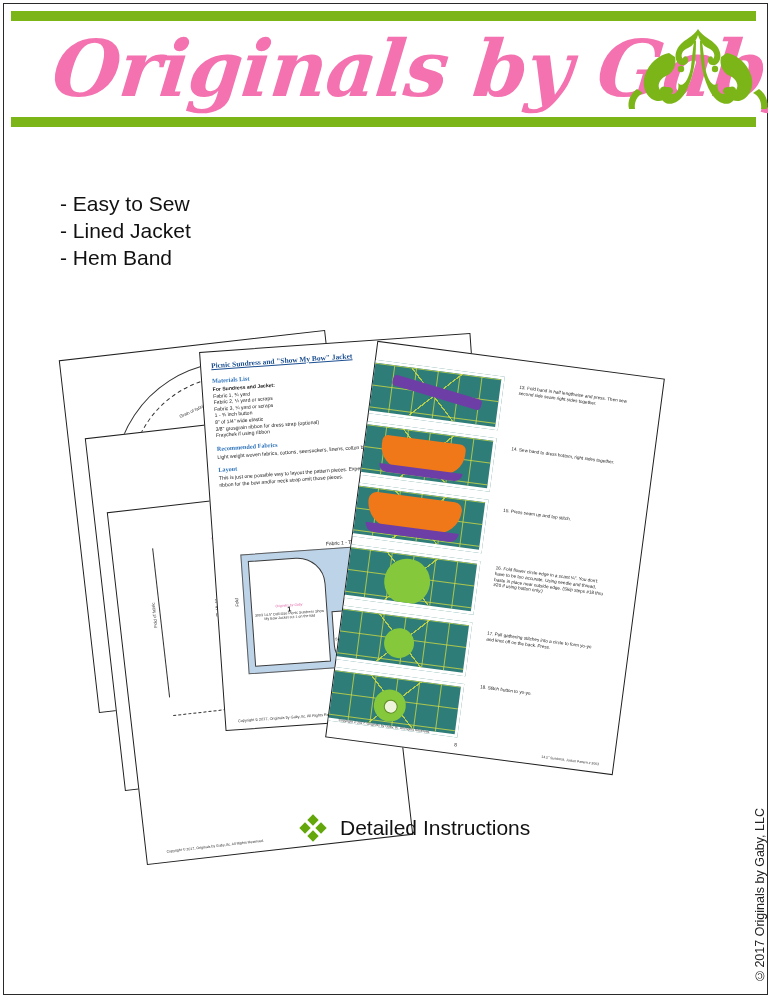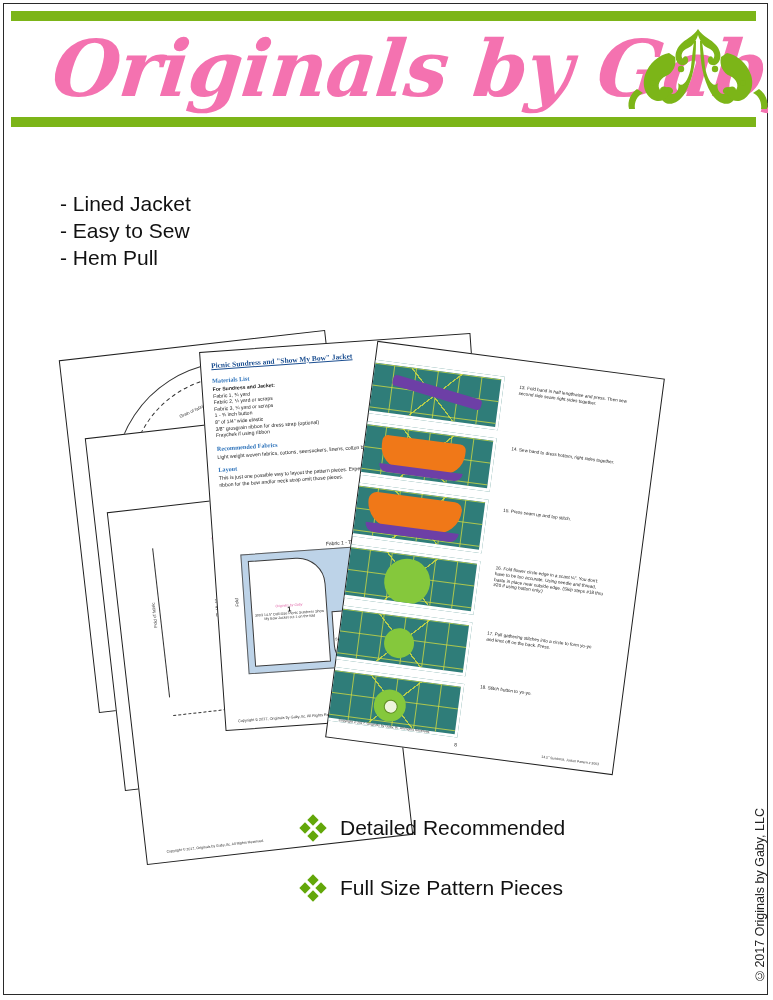--- a/index.html
+++ b/index.html
@@ -130,23 +130,23 @@
           <circle cx="92" cy="46" r="3.2"></circle>
         <circle cx="30" cy="60" r="3"></circle>
           <circle cx="120" cy="60" r="3"></circle>
       </g>
     </svg>
   </div>
 </div>
 
 <div class="features">
   <ul>
+    <li>- Easy to Sew</li>
     <li>- Lined Jacket</li>
-    <li>- Easy to Sew</li>
-    <li>- Hem Pull</li>
+    <li>- Hem Band</li>
   </ul>
 </div>
 
 <div class="stack">
 
   <div class="sheet sheet-a">
     <svg viewBox="0 0 268 355" width="268" height="355">
       <path d="M150 20 A120 120 0 0 0 40 150 A120 120 0 0 0 150 268" fill="none" stroke="#333" stroke-width="1"></path>
       <path d="M158 34 A104 104 0 0 0 56 150 A104 104 0 0 0 158 254" fill="none" stroke="#333" stroke-width="1" stroke-dasharray="4 3"></path>
     </svg>
@@ -274,26 +274,17 @@
 </div>
 
 <div class="bullets">
   <div class="brow">
     <span class="bico">
       <i class="n"></i>
         <i class="s"></i>
         <i class="w"></i>
         <i class="e"></i>
     </span>
-    <span class="btxt">Detailed Recommended</span>
-  </div>
-  <div class="brow">
-    <span class="bico">
-      <i class="n"></i>
-        <i class="s"></i>
-        <i class="w"></i>
-        <i class="e"></i>
-    </span>
-    <span class="btxt">Full Size Pattern Pieces</span>
+    <span class="btxt">Detailed Instructions</span>
   </div>
 </div>
 
 <div class="copyright">©2017 Originals by Gaby, LLC</div>
 
 </body></html>

